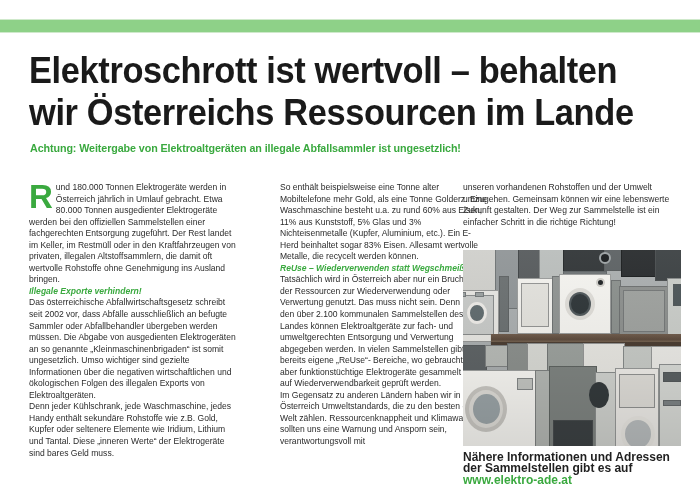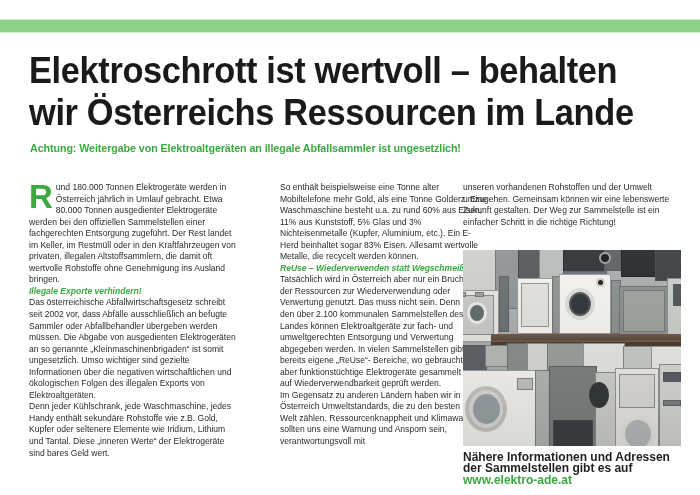--- a/index.html
+++ b/index.html
@@ -174,21 +174,21 @@
   </div>
 
   <div class="kicker">Achtung: Weitergabe von Elektroaltgeräten an illegale Abfallsammler ist ungesetzlich!</div>
 
   <div class="columns">
 
     <div class="col col-1">
       <p class="dropcap-para"><span class="dropcap">R</span><span>und 180.000 Tonnen Elektrogeräte werden in Österreich jährlich in Umlauf gebracht. Etwa 80.000 Tonnen ausgedienter Elektrogeräte werden bei den offiziellen Sammelstellen einer fachgerechten Entsorgung zugeführt. Der Rest landet im Keller, im Restmüll oder in den Kraftfahrzeugen von privaten, illegalen Altstoffsammlern, die damit oft wertvolle Rohstoffe ohne Genehmigung ins Ausland bringen.</span></p>
       <p class="subhead">Illegale Exporte verhindern!</p>
       <p>Das österreichische Abfallwirtschaftsgesetz schreibt seit 2002 vor, dass Abfälle ausschließlich an befugte Sammler oder Abfallbehandler übergeben werden müssen. Die Abgabe von ausgedienten Elektrogeräten an so genannte „Kleinmaschinenbrigaden“ ist somit ungesetzlich. Umso wichtiger sind gezielte Informationen über die negativen wirtschaftlichen und ökologischen Folgen des illegalen Exports von Elektroaltgeräten.</p>
-      <p>Denn jeder Kühlschrank, jede Waschmaschine, jedes Handy enthält sekundäre Rohstoffe wie z.B. Gold, Kupfer oder seltenere Elemente wie Iridium, Lithium und Tantal. Diese „inneren Werte“ der Elektrogeräte sind bares Geld wert.</p>
+      <p>Denn jeder Kühlschrank, jede Waschmaschine, jedes Handy enthält sekundäre Rohstoffe wie z.B. Gold, Kupfer oder seltenere Elemente wie Iridium, Lithium und Tantal. Diese „inneren Werte“ der Elektrogeräte sind bares Geld muss.</p>
     </div>
 
     <div class="col col-2">
       <p>So enthält beispielsweise eine Tonne alter Mobiltelefone mehr Gold, als eine Tonne Golderz. Eine Waschmaschine besteht u.a. zu rund 60% aus Eisen, 11% aus Kunststoff, 5%  Glas und 3% Nichteisenmetalle (Kupfer,  Aluminium, etc.). Ein E-Herd beinhaltet sogar 83% Eisen. Allesamt wertvolle Metalle, die recycelt werden können.</p>
       <p class="subhead left-ish">ReUse – Wiederverwenden statt Wegschmeißen</p>
       <p>Tatsächlich wird in Österreich aber nur ein Bruchteil der Ressourcen zur Wiederverwendung oder Verwertung  genutzt. Das muss nicht sein. Denn bei den über 2.100 kommunalen Sammelstellen des Landes können Elektroaltgeräte zur fach- und umweltgerechten Entsorgung und Verwertung abgegeben werden. In vielen Sammelstellen gibt es bereits eigene „ReUse“- Bereiche, wo gebrauchte, aber funktionstüchtige Elektrogeräte gesammelt und auf Wiederverwendbarkeit geprüft werden.</p>
       <p>Im Gegensatz zu anderen Ländern haben wir in Österreich Umweltstandards, die zu den besten der Welt zählen. Ressourcenknappheit und Klimawandel sollten uns eine Warnung und Ansporn sein, verantwortungsvoll mit</p>
     </div>
 
     <div class="col col-3">

